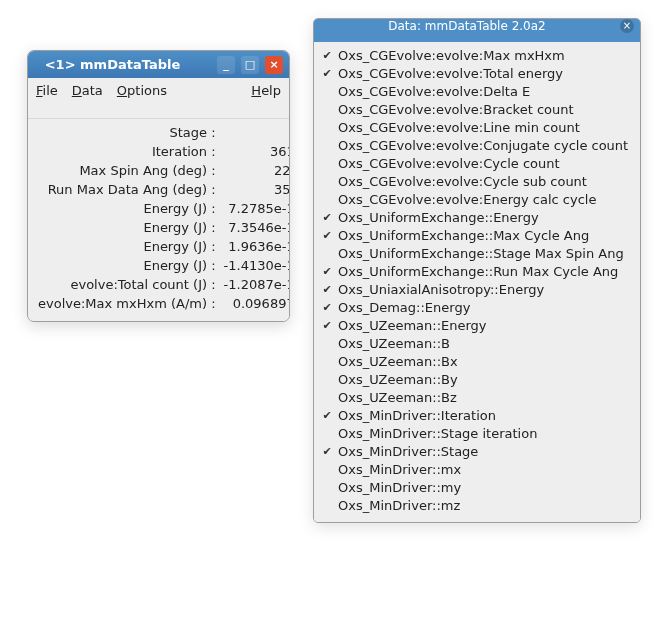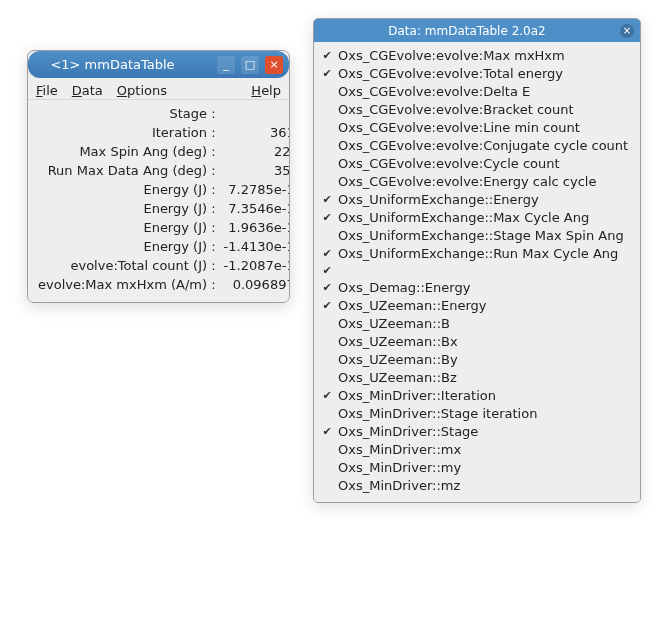--- a/index.html
+++ b/index.html
@@ -25,24 +25,23 @@
     background: #efeeee;
     box-shadow: 0 4px 16px rgba(0,0,0,0.15);
     overflow: hidden;
   }
   .win1-titlebar {
     height: 27px;
     background: linear-gradient(#4e8fc7, #3c78b4);
     display: flex;
     align-items: center;
     color: #fff;
-    font-weight: normal;
+    font-weight: bold;
     font-size: 13px;
     padding-left: 10px;
-    border-radius: 12px;
   }
   .win1-titlebar .title {
     flex: 1;
     text-align: center;
     margin-left: -30px;
   }
   .win1-btns {
     display: flex;
     gap: 6px;
     padding-right: 6px;
@@ -55,21 +54,21 @@
     align-items: center;
     justify-content: center;
     font-size: 11px;
     background: rgba(255,255,255,0.12);
     color: #fff;
   }
   .win1-btn.close { background: #e05030; }
   .win1-menubar {
     display: flex;
     gap: 14px;
-    padding: 5px 8px 1px 8px;
+    padding: 5px 8px 20px 8px;
     background: #efeeee;
     border-bottom: 1px solid #d8d8d8;
   }
   .win1-menubar .menu-item {
     cursor: default;
   }
   .win1-menubar .ul { text-decoration: underline; }
   .win1-body {
     background: #efeeee;
     padding: 4px 6px 8px 6px;
@@ -88,21 +87,20 @@
     background: #efeeee;
     border: 1px solid #9e9e9e;
     border-radius: 5px;
     overflow: hidden;
     box-shadow: 0 4px 16px rgba(0,0,0,0.12);
   }
   .win2-titlebar {
     height: 23px;
     background: #4e8fc7;
     display: flex;
-    align-items: center;
     color: #fff;
     font-size: 12px;
   }
   .win2-titlebar .title {
     flex: 1;
     text-align: center;
   }
   .win2-close {
     width: 14px;
     height: 14px;
@@ -235,40 +233,45 @@
         <li>
           <span class="check"></span>
           <span class="item-label">Oxs_CGEvolve:evolve:Conjugate cycle count</span>
         </li>
         <li>
           <span class="check"></span>
           <span class="item-label">Oxs_CGEvolve:evolve:Cycle count</span>
         </li>
         <li>
           <span class="check"></span>
+          <span class="item-label">Oxs_CGEvolve:evolve:Cycle sub count</span>
+        </li>
+        <li>
+          <span class="check"></span>
           <span class="item-label">Oxs_CGEvolve:evolve:Energy calc cycle</span>
         </li>
         <li>
           <span class="check">✔</span>
           <span class="item-label">Oxs_UniformExchange::Energy</span>
         </li>
         <li>
           <span class="check">✔</span>
           <span class="item-label">Oxs_UniformExchange::Max Cycle Ang</span>
         </li>
         <li>
           <span class="check"></span>
           <span class="item-label">Oxs_UniformExchange::Stage Max Spin Ang</span>
         </li>
         <li>
           <span class="check">✔</span>
           <span class="item-label">Oxs_UniformExchange::Run Max Cycle Ang</span>
         </li>
         <li>
           <span class="check">✔</span>
+          <span class="item-label">Oxs_UniaxialAnisotropy::Energy</span>
         </li>
         <li>
           <span class="check">✔</span>
           <span class="item-label">Oxs_Demag::Energy</span>
         </li>
         <li>
           <span class="check">✔</span>
           <span class="item-label">Oxs_UZeeman::Energy</span>
         </li>
         <li>

